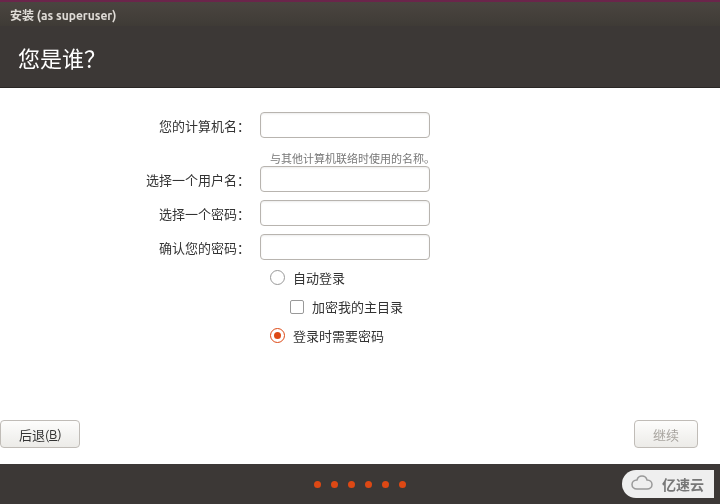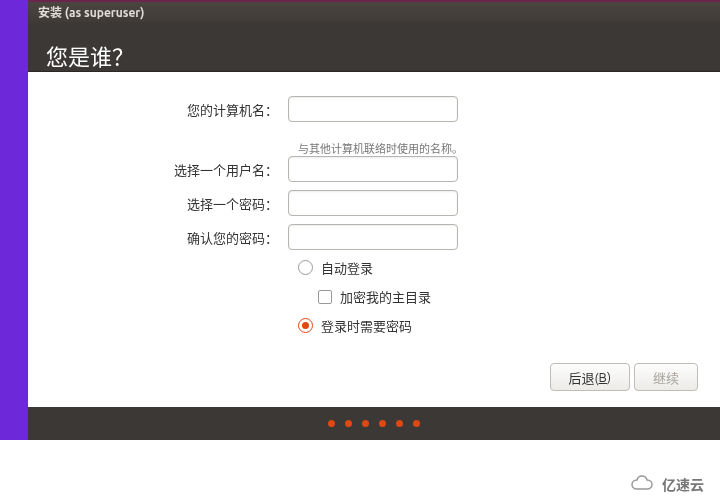--- a/index.html
+++ b/index.html
@@ -4,53 +4,53 @@
 <style>
 * { box-sizing: border-box; margin: 0; padding: 0; }
 body {
   width: 720px; height: 504px;
   font-family: "Ubuntu", "Noto Sans CJK SC", sans-serif;
   font-size: 13px;
   background: #fff;
   overflow: hidden;
   position: relative;
 }
-.window { width: 720px; height: 440px; display: flex; flex-direction: column; background: #6d28d9; padding-left: 28px; }
+.window { width: 720px; height: 504px; display: flex; flex-direction: column; background: #eab308; }
 .titlebar {
   height: 26px;
   background: linear-gradient(#4a4540, #3f3b36);
   color: #e0dcd7;
   font-size: 12px;
   font-weight: bold;
   display: flex;
   align-items: center;
   padding-left: 10px;
   border-top: 2px solid #6b254b;
 }
 .header {
   height: 62px;
   background: #3c3836;
   color: #fff;
   font-size: 22px;
   display: flex;
-  align-items: flex-end;
+  align-items: center;
   padding-left: 18px;
   border-bottom: 1px solid #2a2725;
 }
 .content {
   flex: 1;
   background: #fff;
   padding: 24px 30px 10px 30px;
 }
 .form-row {
   display: flex;
   align-items: center;
   margin-bottom: 8px;
 }
-.form-row.with-hint { margin-bottom: 18px; }
+.form-row.with-hint { margin-bottom: 12px; }
 .label-col {
   width: 230px;
   text-align: right;
   padding-right: 10px;
   color: #333;
   font-size: 13px;
 }
 .field-col { flex: 1; }
 input[type="text"], input[type="password"] {
   height: 26px;
@@ -101,21 +101,21 @@
 .checkbox {
   width: 14px; height: 14px;
   border: 1px solid #999;
   border-radius: 2px;
   margin-right: 8px;
   margin-left: 20px;
   background: #fff;
 }
 .button-bar {
   display: flex;
-  justify-content: flex-end;
+  justify-content: space-between;
   gap: 4px;
   padding: 8px 22px 16px 0;
   background: #fff;
 }
 .btn {
   height: 28px;
   padding: 0 18px;
   border: 1px solid #c0bcb7;
   border-radius: 4px;
   background: linear-gradient(#fdfdfc, #ecebe8);

